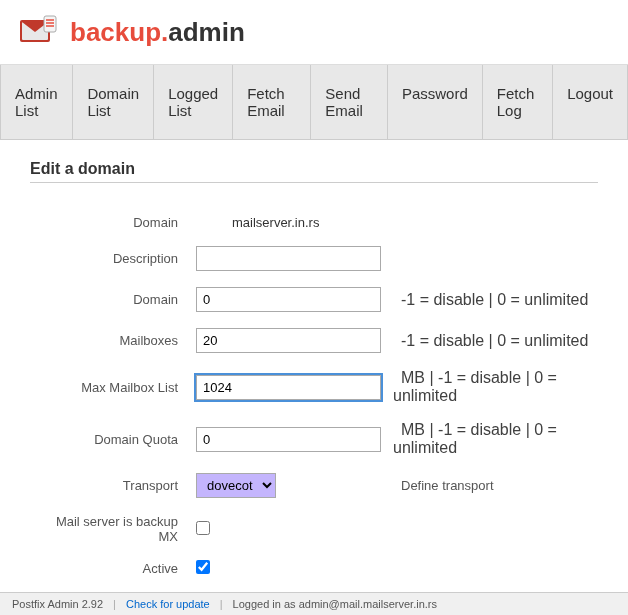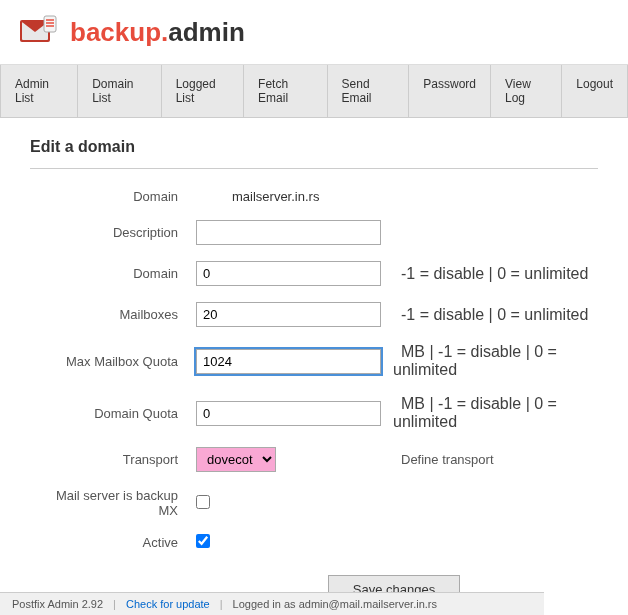--- a/index.html
+++ b/index.html
@@ -8,31 +8,31 @@
     
     #header { display: flex; align-items: center; padding: 10px 16px; background: #fff; border-bottom: 1px solid #ddd; }
     #header .logo-icon { width: 44px; height: 44px; margin-right: 10px; }
     #header .site-title { font-size: 26px; font-weight: bold; color: #333; }
     #header .site-title span { color: #e74c3c; }
 
     
     #nav { background: #e8e8e8; border-bottom: 1px solid #ccc; display: flex; }
     #nav a {
       display: inline-block;
-      padding: 12px 14px;
+      padding: 20px 14px;
       text-decoration: none;
       color: #333;
-      font-size: 12px;
+      font-size: 15px;
       border-right: 1px solid #ccc;
     }
     #nav a:first-child { border-left: 1px solid #ccc; }
 
     
     #content { padding: 20px 30px; }
-    h2 { font-size: 16px; font-weight: bold; color: #333; margin-bottom: 12px; border-bottom: 1px solid #ccc; padding-bottom: 12px; }
+    h2 { font-size: 16px; font-weight: bold; color: #333; margin-bottom: 24px; border-bottom: 1px solid #ccc; padding-bottom: 4px; }
 
     
     .form-table { width: 100%; border-collapse: collapse; }
     .form-table td { padding: 8px 6px; vertical-align: middle; }
     .form-table .label-cell { text-align: right; width: 160px; color: #555; padding-right: 12px; }
     .form-table input[type="text"] {
       border: 1px solid #aaa;
       padding: 4px 6px;
       width: 185px;
       font-size: 13px;
@@ -43,21 +43,21 @@
       font-size: 16px;
       padding-left: 8px;
       margin-top: 6px;
     }
     .form-table .domain-value { color: #333; font-size: 13px; margin-left: 36px; }
 
     select {
       border: 1px solid #aaa;
       padding: 3px 6px;
       font-size: 13px;
-      background: #f9a8d4;
+      background: #c4b5fd;
     }
 
     .define-transport { color: #555; padding-left: 8px; }
 
     
     .form-table input[type="checkbox"] { width: 14px; height: 14px; }
 
     
     #save-row { text-align: center; padding-top: 16px; }
     #save-btn {
@@ -67,21 +67,21 @@
       font-size: 13px;
       cursor: pointer;
       color: #333;
     }
 
     
     #footer {
       position: fixed;
       bottom: 0;
       left: 0;
-      width: 544px;
+      width: 628px;
       background: #f0f0f0;
       border-top: 1px solid #ccc;
       padding: 5px 12px;
       font-size: 11px;
       color: #555;
       display: flex;
       align-items: center;
       gap: 10px;
     }
     #footer a { color: #0066cc; text-decoration: none; }
@@ -108,21 +108,21 @@
   </div>
 </div>
 
 <div id="nav">
   <a href="#">Admin List</a>
   <a href="#">Domain List</a>
   <a href="#">Logged List</a>
   <a href="#">Fetch Email</a>
   <a href="#">Send Email</a>
   <a href="#">Password</a>
-  <a href="#">View Log</a>
+  <a href="#">Fetch Log</a>
   <a href="#">Logout</a>
 </div>
 
 <div id="content">
   <h2>Edit a domain</h2>
 
   <table class="form-table">
 
     <tbody>
         <tr>
@@ -155,21 +155,21 @@
       <td class="label-cell">Mailboxes</td>
       <td>
         <input type="text" value="20" style="">
       </td>
       <td>
         <span class="hint">-1 = disable | 0 = unlimited</span>
       </td>
     </tr>
 
     <tr>
-      <td class="label-cell">Max Mailbox Quota</td>
+      <td class="label-cell">Max Mailbox List</td>
       <td>
         <input type="text" value="1024" style="outline: rgb(74, 144, 217) solid 2px;">
       </td>
       <td>
         <span class="hint">MB | -1 = disable | 0 = unlimited</span>
       </td>
     </tr>
 
     <tr>
       <td class="label-cell">Domain Quota</td>

